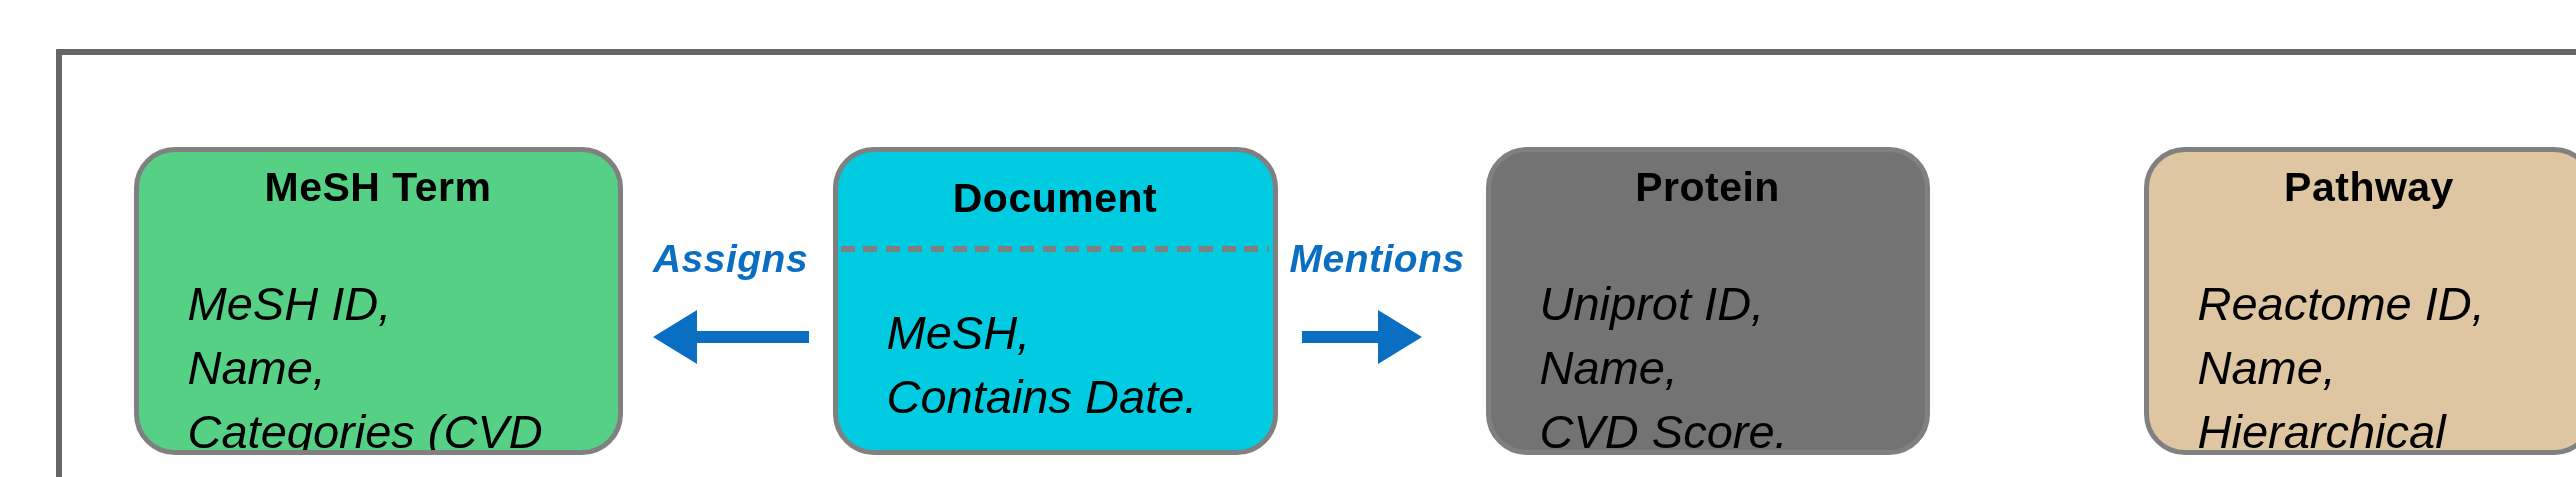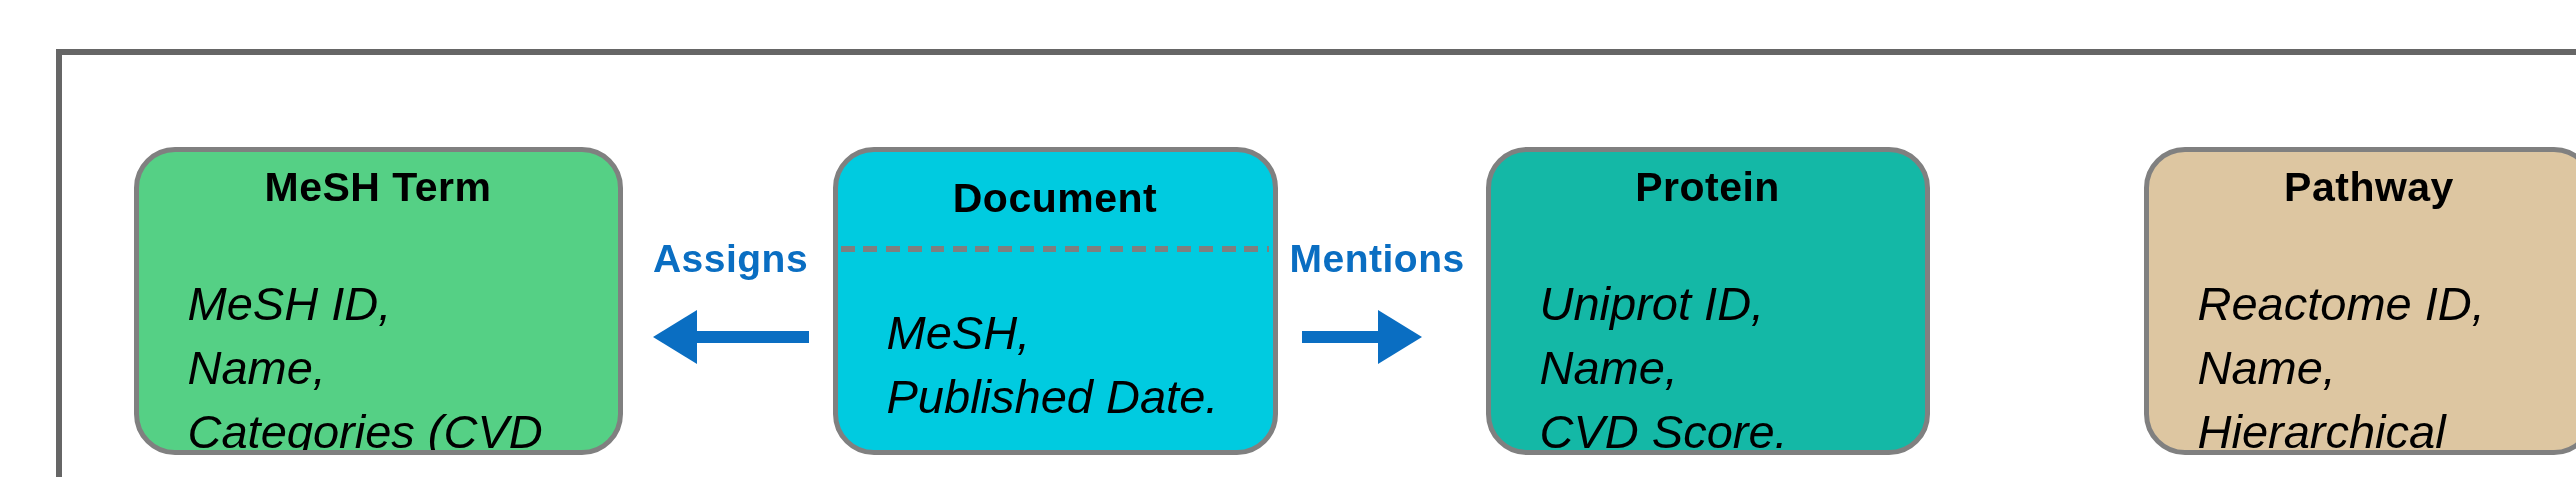--- a/index.html
+++ b/index.html
@@ -61,20 +61,21 @@
   .relation {
     position: absolute;
     top: 158px;
     display: flex;
     flex-direction: column;
   }
   .rel-label {
     font-size: 39px;
     line-height: 43px;
     font-weight: 700;
+    font-style: italic;
     color: var(--arrow);
     text-align: center;
     letter-spacing: 0.5px;
   }
   .rel-arrow {
     position: relative;
     height: 55px;
     margin-top: 5.9px;
   }
   .shaft {
@@ -125,33 +126,33 @@
       <span class="head"></span>
       <span class="shaft"></span>
     </div>
   </div>
 
   <div class="entity entity-document" style="background-color: rgb(0, 203, 224);">
     <div class="entity-title">Document</div>
     <div class="entity-divider"></div>
     <div class="entity-attrs">
       <div>MeSH,</div>
-      <div>Published Date.</div>
+      <div>Contains Date.</div>
     </div>
   </div>
 
   <div class="relation relation-mentions">
     <div class="rel-label">Mentions</div>
     <div class="rel-arrow arrow-right">
       <span class="head"></span>
       <span class="shaft"></span>
     </div>
   </div>
 
-  <div class="entity entity-protein" style="background-color: #14b8a6;">
+  <div class="entity entity-protein" style="background-color: #737373;">
     <div class="entity-title">Protein</div>
     <div class="entity-divider"></div>
     <div class="entity-attrs">
       <div>Uniprot ID,</div>
       <div>Name,</div>
       <div>CVD Score.</div>
     </div>
   </div>
 
 

